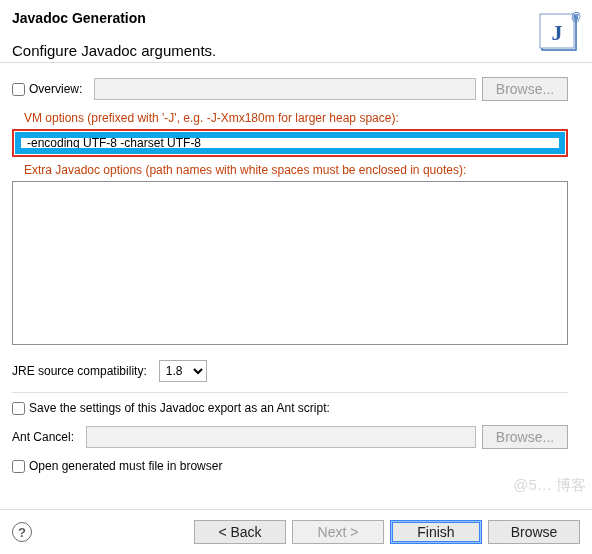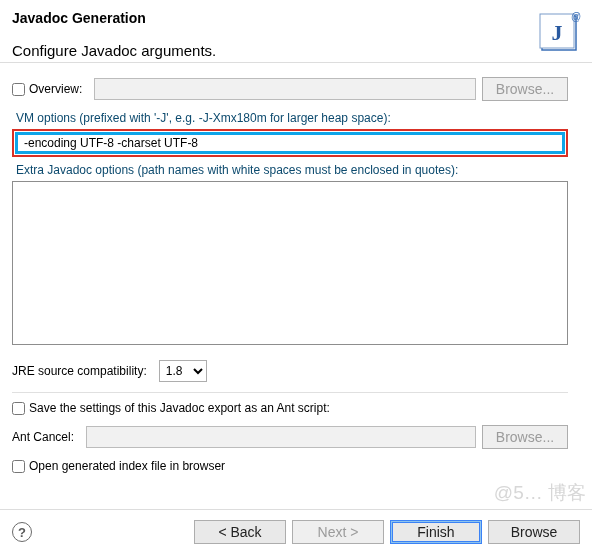--- a/index.html
+++ b/index.html
@@ -68,28 +68,28 @@
   }
   .btn.disabled {
     color: #9b9b9b;
     background: #efefef;
   }
   .btn.primary {
     border: 3px solid #3b82f6;
     outline: 1px solid #8fc4ec;
     outline-offset: -2px;
   }
-  .label-line { margin: 6px 0 4px 4px; color: #0c4a6e; }
+  .label-line { margin: 6px 0 4px 12px; color: #c2410c; }
   .vm-box {
     border: 2px solid #d93025;
     padding: 1px;
     margin-bottom: 6px;
   }
   .vm-inner {
-    border: 3px solid #0ea5e9;
+    border: 6px solid #0ea5e9;
     height: 22px;
     padding: 2px 6px;
     font-size: 12px;
     background: #fff;
     width: 100%;
   }
   .textarea-large {
     width: 100%;
     height: 164px;
     border: 1px solid #8d8d8d;
@@ -122,23 +122,23 @@
   }
   .footer .spacer { flex: 1; }
   .help-icon {
     width: 20px; height: 20px; border: 1.5px solid #6a6a6a; border-radius: 50%;
     display: flex; align-items: center; justify-content: center;
     color: #5a5a5a; font-size: 13px; font-weight: bold;
   }
   .footer .btn { margin-left: 6px; min-width: 92px; }
   .watermark {
     position: absolute;
-    right: 6px; bottom: 48px;
+    right: 6px; bottom: 59px;
     color: #d7d7d7;
-    font-size: 19px;
+    font-size: 15px;
     pointer-events: none;
   }
   .overview-field { flex:1; margin:0 6px; }
   .ant-field { flex:1; margin:0 6px; }
 </style>
 </head>
 <body>
 
 <div class="header">
   <div class="header-title">Javadoc Generation</div>
@@ -183,21 +183,21 @@
   </div>
 
   <div class="row">
     <label>Ant Cancel:</label>
     <input class="text-input disabled-input ant-field" disabled="" value="" style="">
     <button class="btn disabled">Browse...</button>
   </div>
 
   <div class="row">
     <input type="checkbox" style="">
-    <label>Open generated index file in browser</label>
+    <label>Open generated must file in browser</label>
   </div>
 
 </div>
 
 <div class="watermark">@5… 博客</div>
 
 <div class="footer">
   <div class="help-icon">?</div>
   <div class="spacer"></div>
   <button class="btn">&lt; Back</button>

